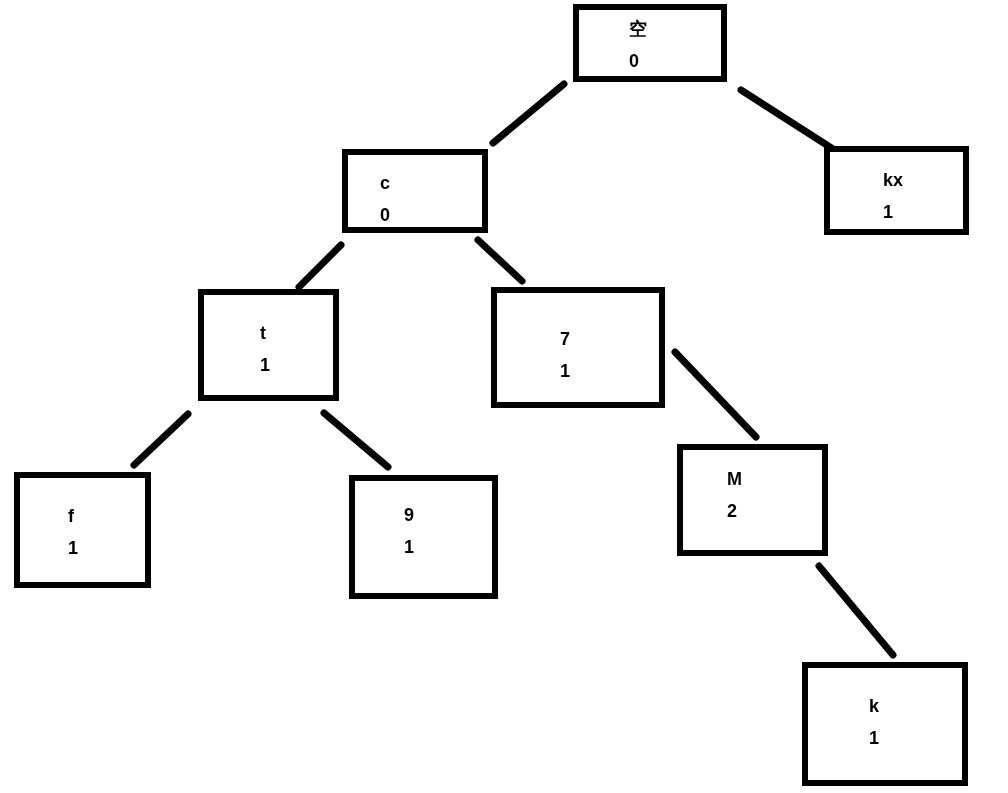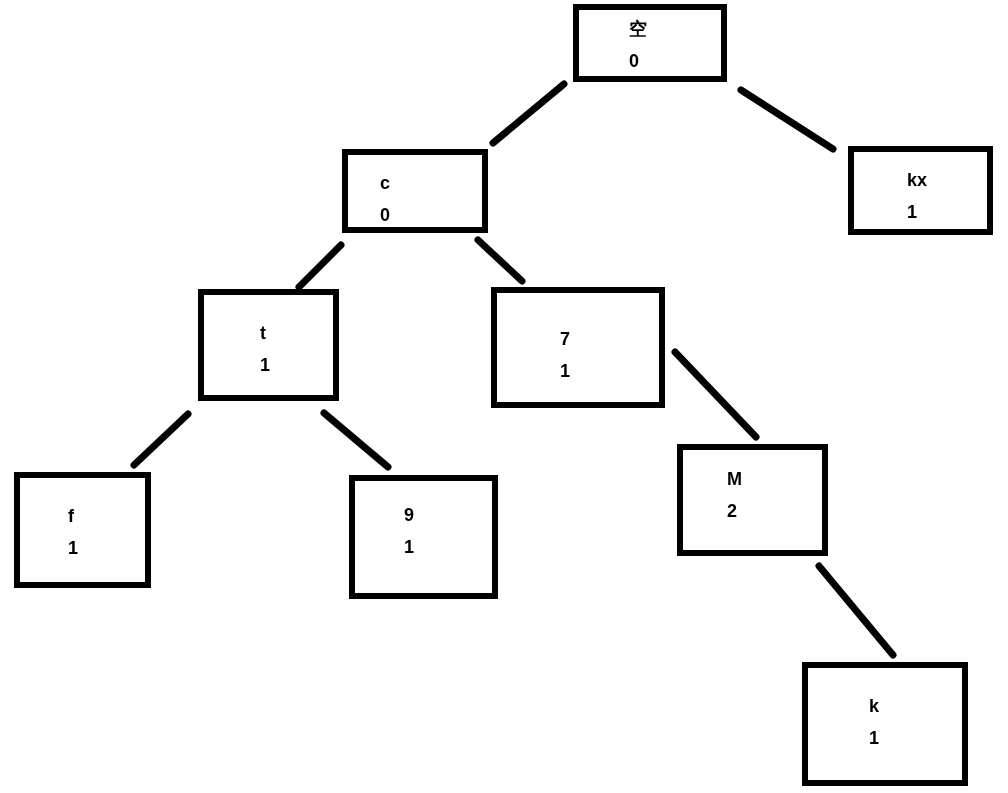--- a/index.html
+++ b/index.html
@@ -61,21 +61,21 @@
       <line x1="675" y1="352" x2="756" y2="437" stroke="#000000"></line>
       <line x1="819" y1="566" x2="893" y2="655" stroke="#000000"></line>
     </svg>
   <div id="nodes">
       <div class="node" style="left: 573px; top: 4px; width: 154px; height: 78px;">
         <div class="txt" style="left: 50px; top: 3px;"><div class="line">空</div><div class="line">0</div></div>
       </div>
       <div class="node" style="left: 342px; top: 149px; width: 146px; height: 84px;">
         <div class="txt" style="left: 32px; top: 12px;"><div class="line">c</div><div class="line">0</div></div>
       </div>
-      <div class="node" style="left: 848px; top: 146px; width: 145px; height: 89px; padding-left: 37px;">
+      <div class="node" style="left: 824px; top: 146px; width: 145px; height: 89px; padding-left: 37px;">
         <div class="txt" style="left: 53px; top: 12px;"><div class="line">kx</div><div class="line">1</div></div>
       </div>
       <div class="node" style="left: 198px; top: 289px; width: 141px; height: 112px;">
         <div class="txt" style="left: 56px; top: 22px;"><div class="line">t</div><div class="line">1</div></div>
       </div>
       <div class="node" style="left: 491px; top: 287px; width: 174px; height: 121px;">
         <div class="txt" style="left: 63px; top: 30px;"><div class="line">7</div><div class="line">1</div></div>
       </div>
       <div class="node" style="left: 14px; top: 472px; width: 137px; height: 116px;">
         <div class="txt" style="left: 48px; top: 22px;"><div class="line">f</div><div class="line">1</div></div>

